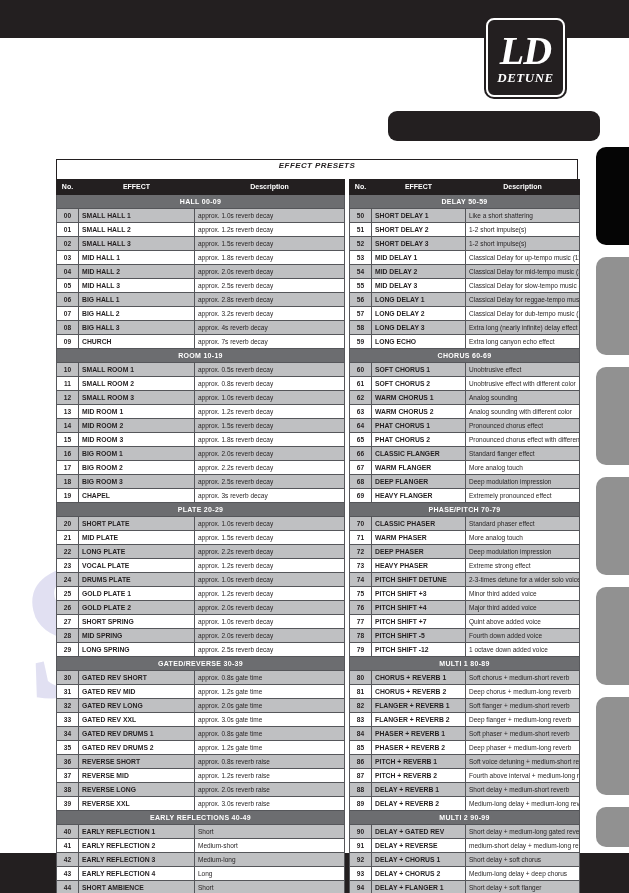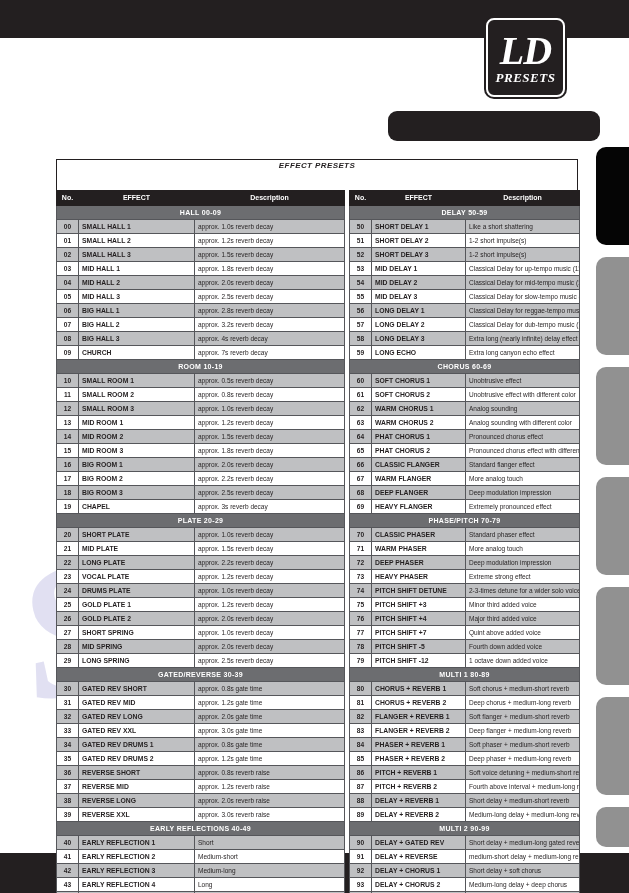--- a/index.html
+++ b/index.html
@@ -96,21 +96,21 @@
   .presets-title {
     border: 1px solid #231f20;
     border-bottom: none;
     background: #ffffff;
     text-align: center;
     font-size: 8px;
     font-weight: bold;
     font-style: italic;
     letter-spacing: 0.4px;
     color: #231f20;
-    padding: 1px 0 20px 0;
+    padding: 1px 0 9px 0;
   }
   .cols {
     display: flex;
     gap: 4px;
   }
   table {
     border-collapse: collapse;
     table-layout: fixed;
     font-size: 6.4px;
     color: #231f20;
@@ -194,21 +194,21 @@
 <body>
 
 <div class="top-bar"></div>
 <div class="bottom-bar"></div>
 
 <div class="wm wm1">S</div>
 <div class="wm wm2">S</div>
 
 <div class="logo-wrap">
   <div class="logo-ld">LD</div>
-  <div class="logo-systems">PRESETS</div>
+  <div class="logo-systems">DETUNE</div>
 </div>
 
 <div class="header-plate"></div>
 
 <div id="index-tabs">
     <div class="tab active" style="top: 147px; height: 98px;"></div>
     <div class="tab inactive" style="top: 257px; height: 98px;"></div>
     <div class="tab inactive" style="top: 367px; height: 98px;"></div>
     <div class="tab inactive" style="top: 477px; height: 98px;"></div>
     <div class="tab inactive" style="top: 587px; height: 98px;"></div>

